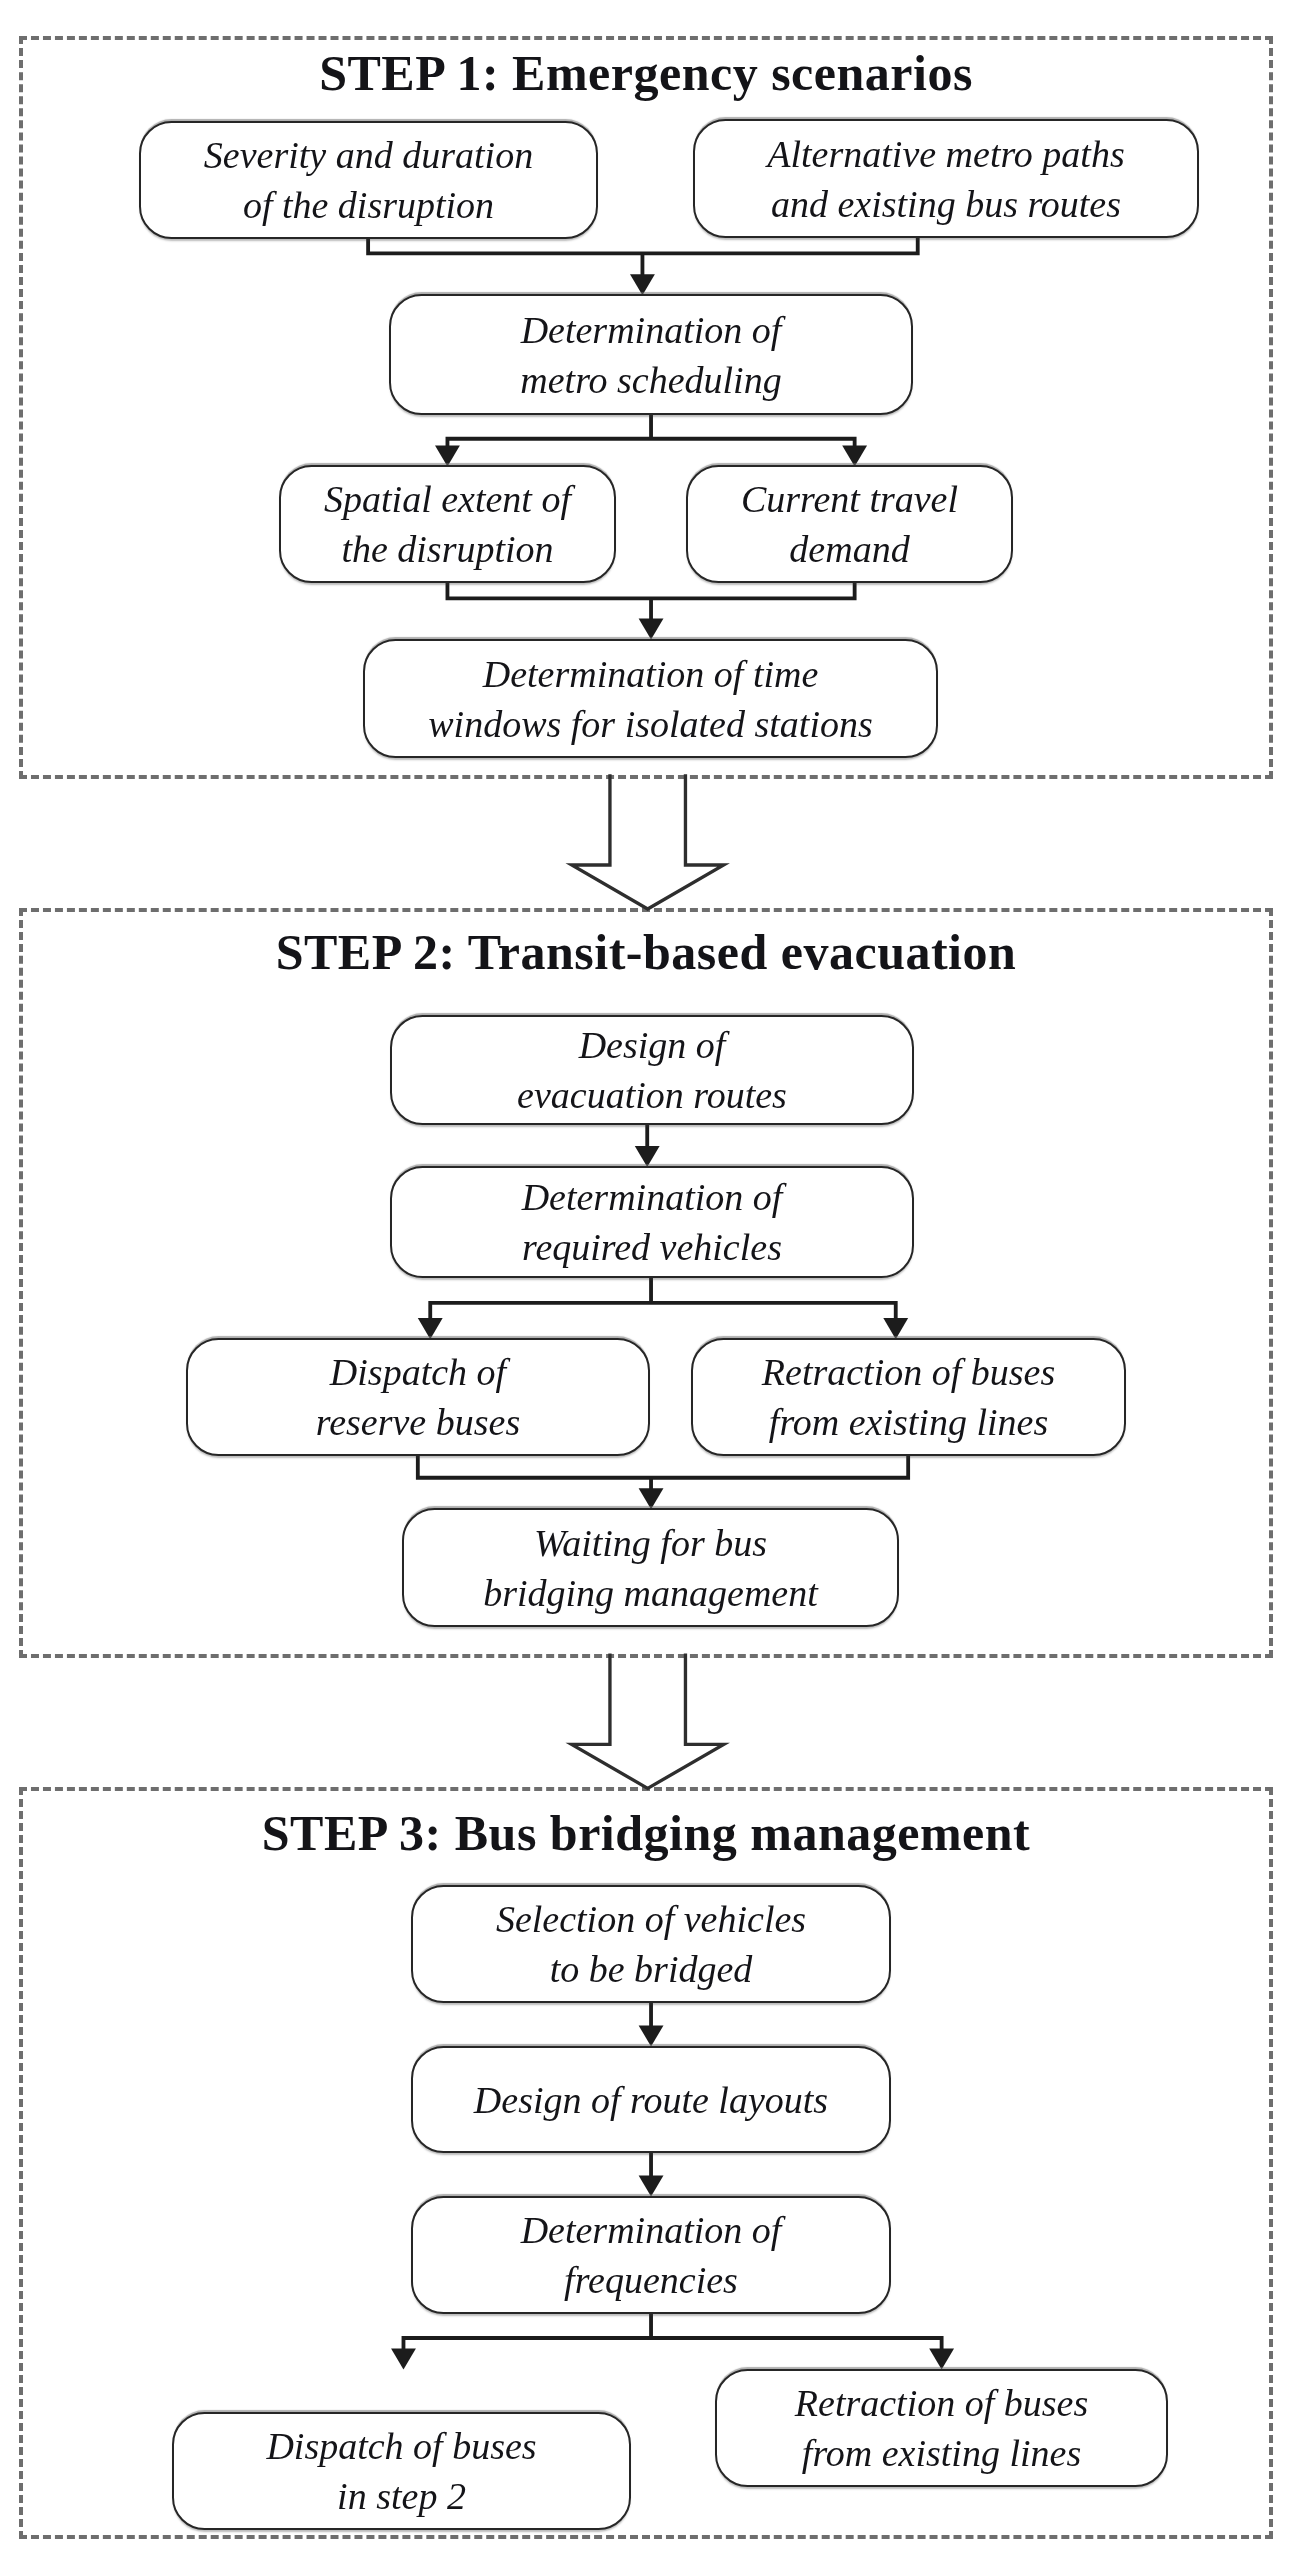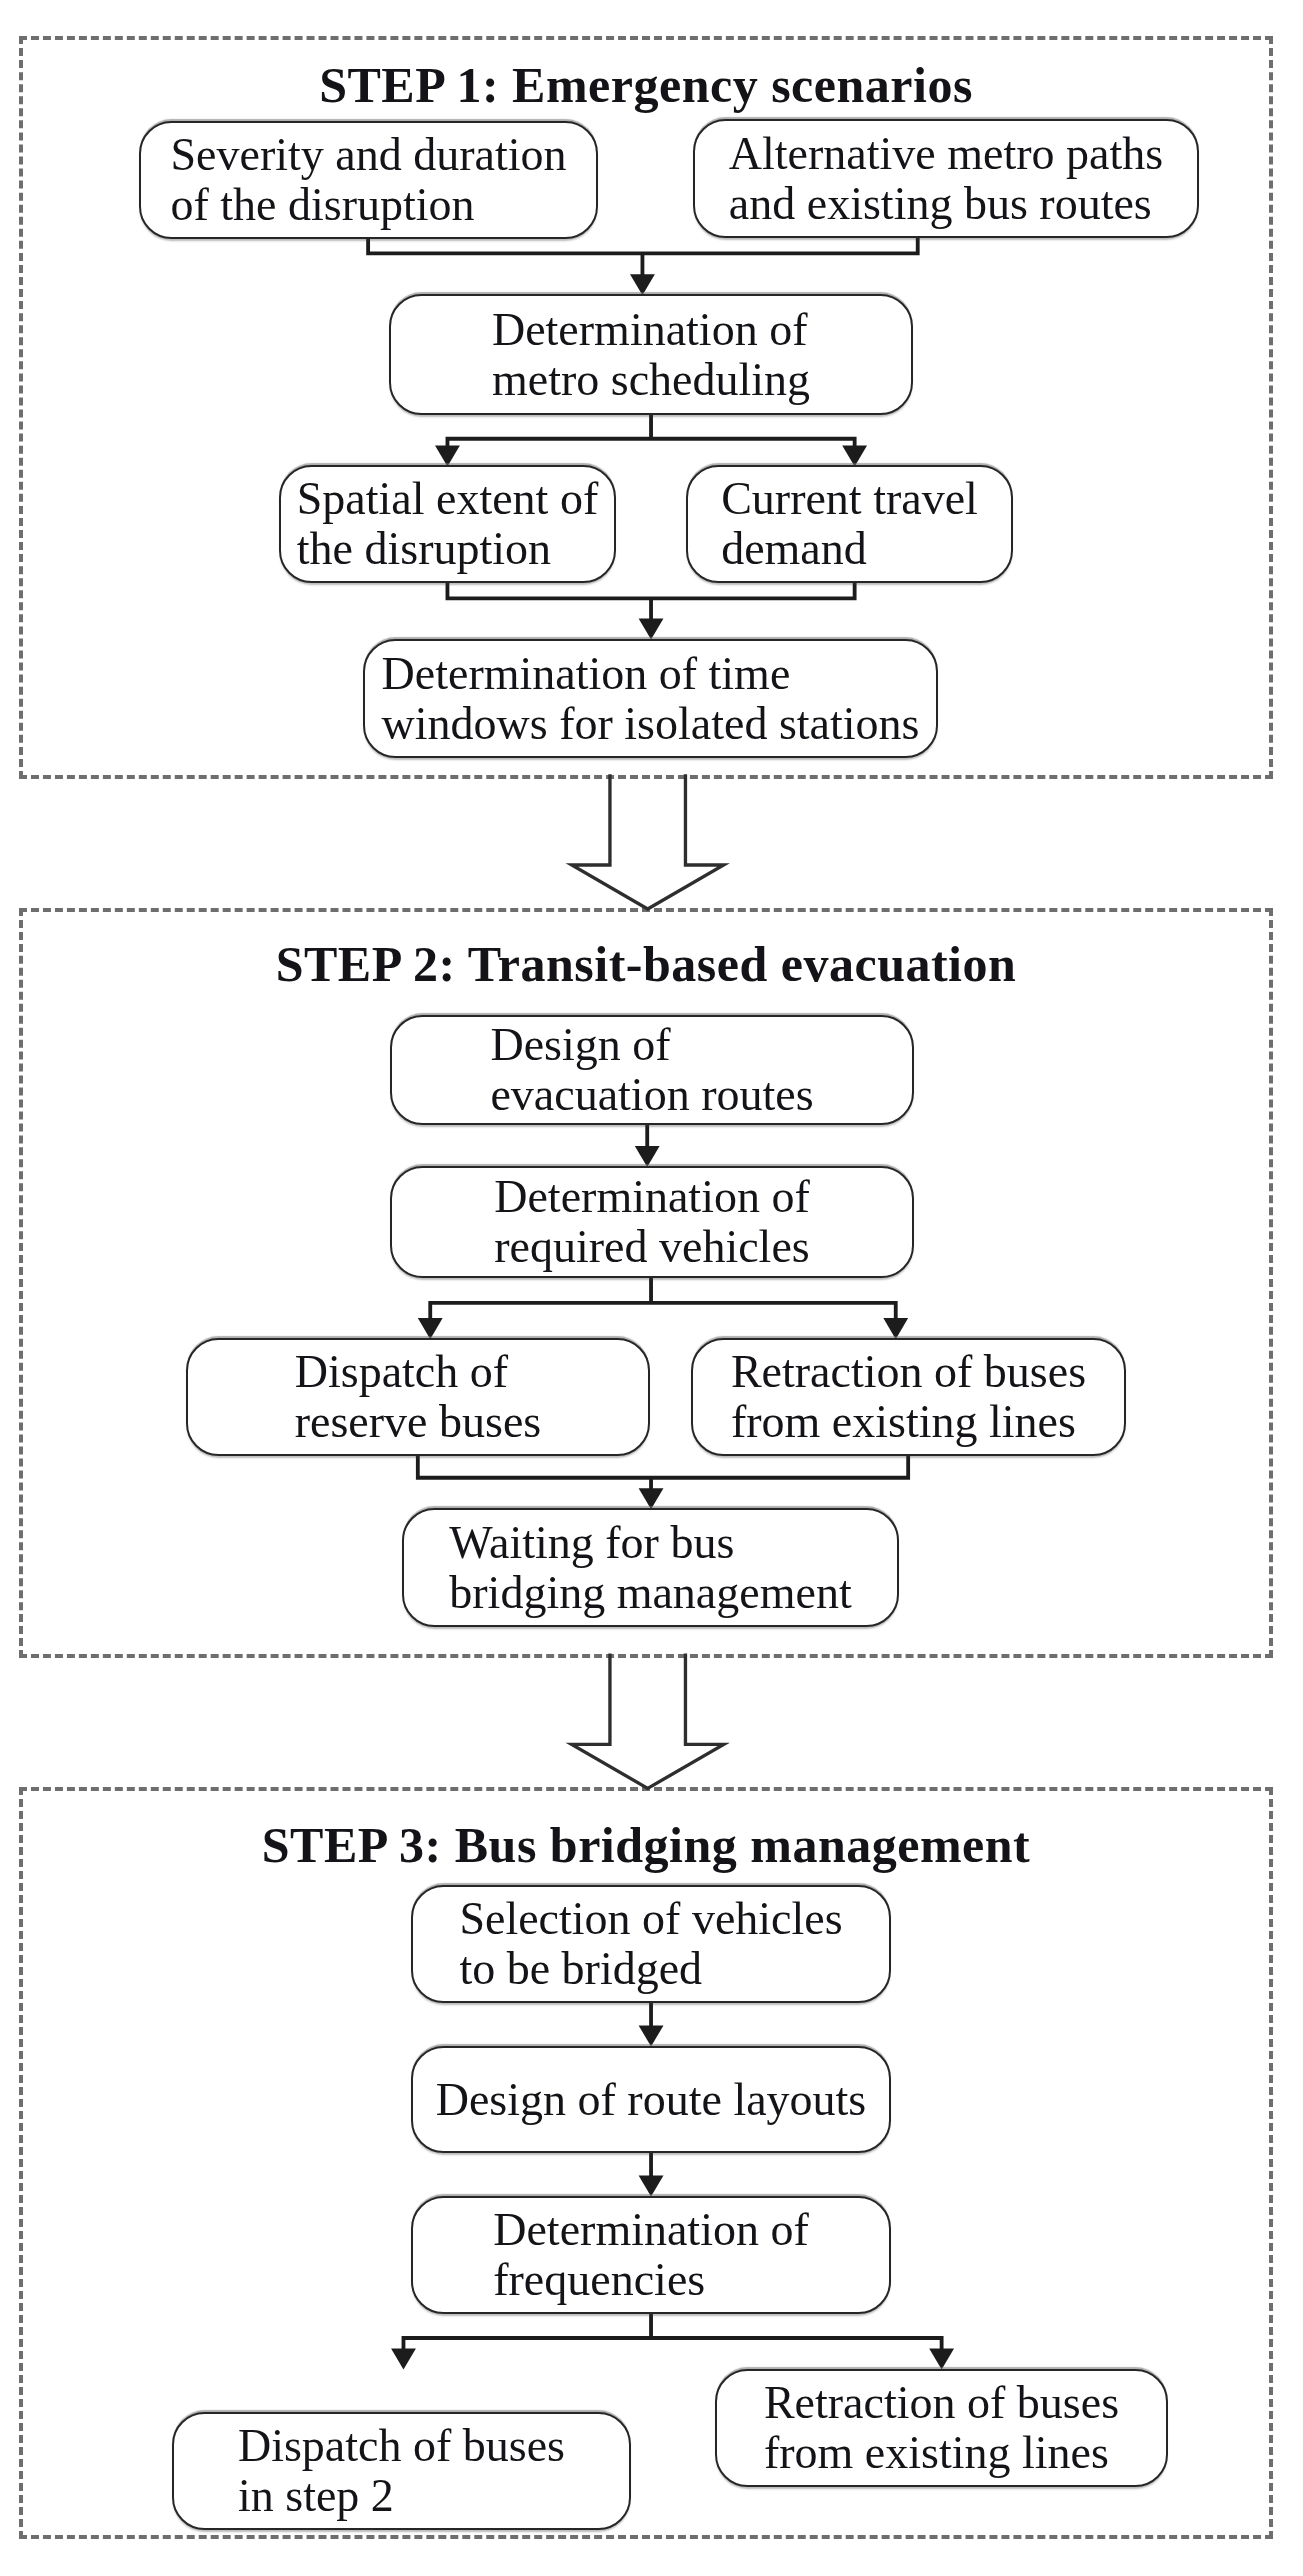--- a/index.html
+++ b/index.html
@@ -22,40 +22,42 @@
   .step{
     position:absolute;
     border:4.8px dashed var(--dash-color);
     background:transparent;
     box-sizing:border-box;
   }
   #step1{left:19px;top:36px;width:1254px;height:743px;}
   #step2{left:19px;top:908px;width:1254px;height:750px;}
   #step3{left:19px;top:1787px;width:1254px;height:752px;}
   .title{
-    position:absolute;left:0;right:0;margin:12px;
+    position:absolute;left:0;right:0;margin:0;
     text-align:center;
     font-size:50px;line-height:55px;font-weight:bold;
     letter-spacing:0.5px;
     color:var(--text-color);
   }
   #step1 .title{top:5.7px;}
   #step2 .title{top:13.4px;}
   #step3 .title{top:15.3px;}
   .node{
     position:absolute;
     box-sizing:border-box;
     background:var(--node-fill);
     border:2.9px solid var(--node-border);
     border-radius:32.5px;
     display:flex;align-items:center;justify-content:center;
-    font-size:46px;line-height:50px;
+    text-align:center;
+    font-size:38px;line-height:50px;
     white-space:pre-line;
     box-shadow:0 -2.9px 1px -1px rgba(110,110,110,.55), 0 2.9px 1.9px -1px rgba(60,60,60,.35);
     z-index:3;
+    font-style:italic;
   }
   #wires{position:absolute;left:0;top:0;z-index:2;}
   #wires path.wire{fill:none;stroke:var(--line-color);stroke-width:4;}
   #wires path.block{fill:none;stroke:#2e2e2e;stroke-width:3.5;stroke-linejoin:miter;}
   #wires polygon{fill:var(--line-color);stroke:none;}
 </style>
 </head>
 <body>
 
 <div id="canvas">

